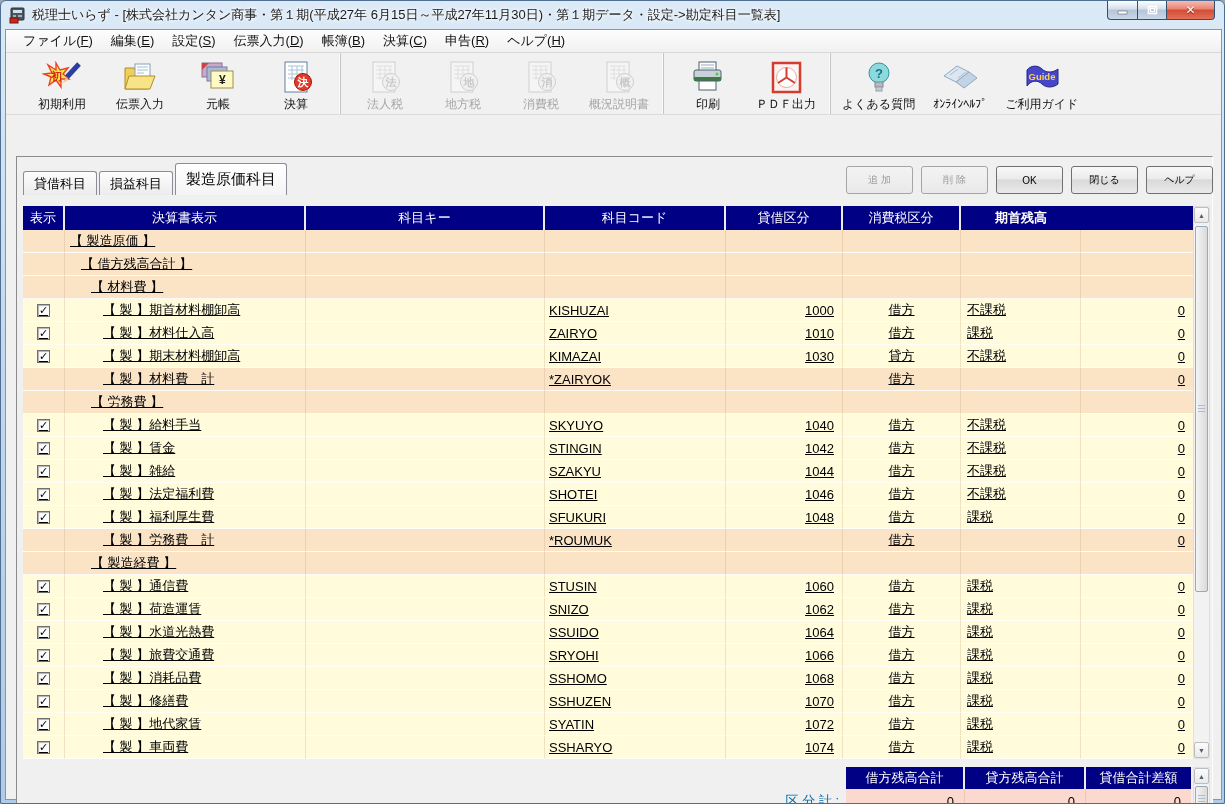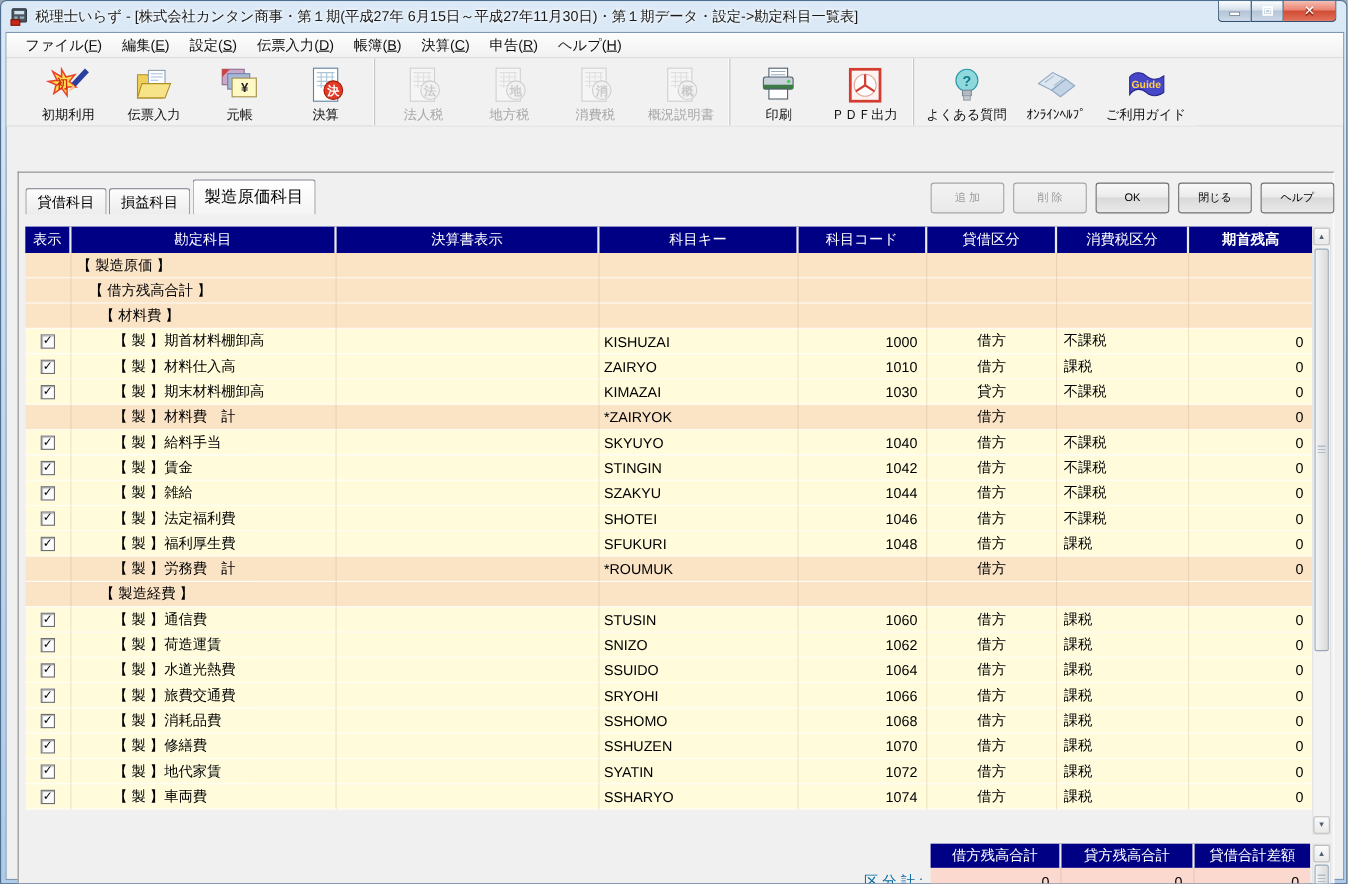--- a/index.html
+++ b/index.html
@@ -45,21 +45,21 @@
   .actions{position:absolute;left:829px;top:9px;display:flex;gap:8px;}
   .abtn{width:67px;height:28px;border:1px solid #707070;border-radius:3px;font-size:10px;color:#000;
         background:linear-gradient(#F9F9F9,#EBEBEB 45%,#D9D9D9 50%,#EAEAEA);display:flex;align-items:center;justify-content:center;white-space:nowrap;}
   .abtn.disabled{color:#9B9B9B;border-color:#A5A5A5;background:linear-gradient(#F3F3F3,#E9E9E9);}
   
   .thead{position:absolute;left:6px;top:49px;width:1170px;height:24px;display:grid;
          grid-template-columns:42px 241px 239px 181px 117px 118px 120px 112px;background:#000085;}
   .th{color:#FFF;font-size:13px;display:flex;align-items:center;justify-content:center;border-right:2px solid #ECECEC;white-space:nowrap;overflow:hidden;}
   .th:last-child{border-right:none;font-weight:bold;}
   .tbody{position:absolute;left:6px;top:73px;width:1170px;height:529px;overflow:hidden;}
-  .tr{display:grid;grid-template-columns:42px 241px 239px 181px 117px 118px 120px 112px;height:23px;}
+  .tr{display:grid;grid-template-columns:42px 241px 239px 181px 117px 118px 120px 112px;height:23px;text-decoration:underline;}
   .tr.sec{background:#FBE3C6;}
   .tr.dat{background:#FFFBDB;}
   .td{font-size:13px;color:#000;display:flex;align-items:center;white-space:nowrap;overflow:hidden;
       border-right:1px solid rgba(190,160,120,0.28);border-bottom:1px solid rgba(255,255,255,0.85);}
   .td:last-child{border-right:none;}
   .td.cen{justify-content:center;}
   .td.rgt{justify-content:flex-end;padding-right:8px;}
   .td.key{padding-left:4px;}
   .td.tax{padding-left:6px;}
   .ind-h1{padding-left:5px;}
@@ -297,21 +297,20 @@
       <div class="actions" id="actions">
           <div class="abtn disabled">追 加</div>
           <div class="abtn disabled">削 除</div>
           <div class="abtn">OK</div>
           <div class="abtn">閉じる</div>
           <div class="abtn">ヘルプ</div>
         </div>
 
       <div class="thead" id="thead">
           <div class="th">表示</div>
-          <div class="th">勘定科目</div>
           <div class="th">決算書表示</div>
           <div class="th">科目キー</div>
           <div class="th">科目コード</div>
           <div class="th">貸借区分</div>
           <div class="th">消費税区分</div>
           <div class="th">期首残高</div>
         </div>
       <div class="tbody" id="tbody">
           <div class="tr sec">
             <div class="td cen"></div>
@@ -381,20 +380,30 @@
           </div>
           <div class="tr sec">
             <div class="td cen"></div>
             <div class="td ind-total">【 製 】材料費　計</div>
             <div class="td"></div>
             <div class="td key">*ZAIRYOK</div>
             <div class="td rgt"></div>
             <div class="td cen">借方</div>
             <div class="td tax"></div>
             <div class="td rgt">0</div>
+          </div>
+          <div class="tr sec">
+            <div class="td cen"></div>
+            <div class="td ind-h3">【 労務費 】</div>
+            <div class="td"></div>
+            <div class="td key"></div>
+            <div class="td rgt"></div>
+            <div class="td cen"></div>
+            <div class="td tax"></div>
+            <div class="td rgt"></div>
           </div>
           <div class="tr dat">
             <div class="td cen">
               <div class="cb">✓</div>
             </div>
             <div class="td ind-data">【 製 】給料手当</div>
             <div class="td"></div>
             <div class="td key">SKYUYO</div>
             <div class="td rgt">1040</div>
             <div class="td cen">借方</div>

